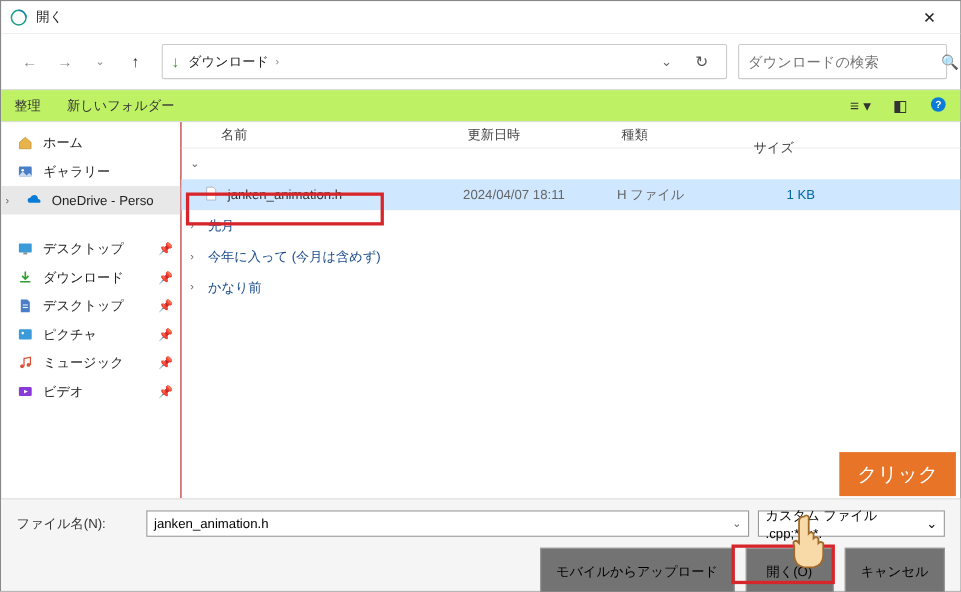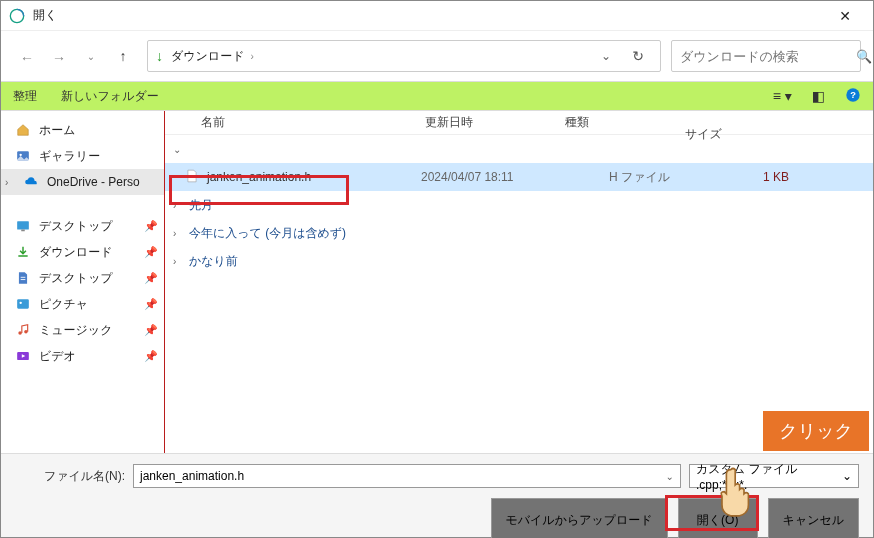--- a/index.html
+++ b/index.html
@@ -46,28 +46,28 @@
 .col-type { width: 120px; }
 .col-size { width: 60px; margin-top: 24px; }
 
 .group-row { height: 28px; display: flex; align-items: center; padding-left: 8px; font-size: 12px; color: #1a4b8c; gap: 4px; }
 .group-row .gchev { width: 12px; font-size: 10px; color: #666; }
 .file-row { height: 28px; display: flex; align-items: center; font-size: 12px; color: #333; padding-left: 20px; }
 .file-row.selected { background: #cfe8ff; }
 .file-row .ficon { width: 16px; margin-right: 6px; color: #888; }
 .file-row .fname { width: 214px; }
 .file-row .fdate { width: 140px; color: #666; }
-.file-row .ftype { width: 120px; color: #666; margin-left: 48px; }
-.file-row .fsize { width: 60px; color: #7f1d1d; text-align: right; }
+.file-row .ftype { width: 120px; color: #666; }
+.file-row .fsize { width: 60px; color: #0369a1; text-align: right; }
 
 .redbox1 { position: absolute; left: 168px; top: 174px; width: 180px; height: 30px; border: 3px solid #d7262b; pointer-events: none; }
 
 .footer { position: absolute; bottom: 0; left: 0; right: 0; height: 84px; background: #f5f5f5; border-top: 1px solid #ddd; padding: 10px 14px; }
 .fn-row { display: flex; align-items: center; gap: 8px; margin-bottom: 10px; }
-.fn-label { font-size: 12px; color: #333; width: 110px; text-align: right; }
+.fn-label { font-size: 12px; color: #333; width: 110px; text-align: left; }
 .fn-input { flex: 1; height: 24px; border: 1px solid #999; padding: 0 6px; font-size: 12px; display: flex; align-items: center; justify-content: space-between; background: #fff; }
 .fn-input .dd { color: #666; font-size: 10px; }
 .filter-sel { width: 170px; height: 24px; border: 1px solid #999; padding: 0 6px; font-size: 12px; display: flex; align-items: center; justify-content: space-between; background: #fff; }
 .btn-row { display: flex; justify-content: flex-end; gap: 10px; }
 .dlg-btn { height: 44px; padding: 0 14px; border: 1px solid #999; background: #737373; font-size: 12px; display: flex; align-items: center; justify-content: center; min-width: 80px; }
 .redbox2 { position: absolute; right: 114px; bottom: 6px; width: 94px; height: 36px; border: 3px solid #d7262b; pointer-events: none; }
 
 .callout { position: absolute; right: 4px; bottom: 86px; background: #e87428; color: #fff; font-size: 18px; padding: 8px 16px; font-weight: 500; }
 .hand-cursor { position: absolute; right: 118px; bottom: 24px; width: 44px; height: 50px; pointer-events: none; }
 </style>

